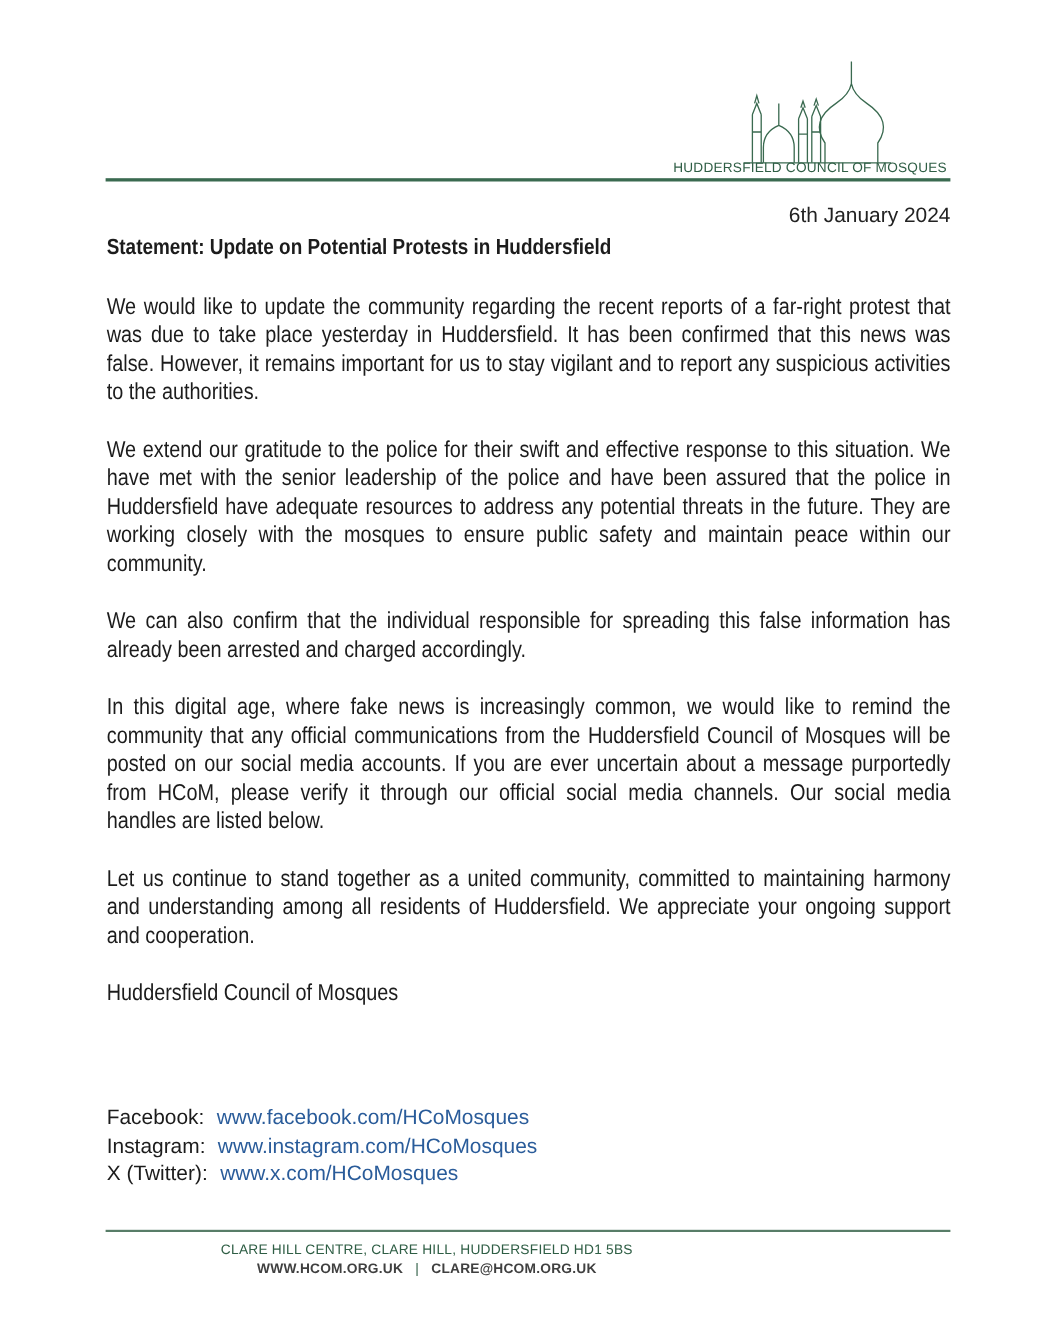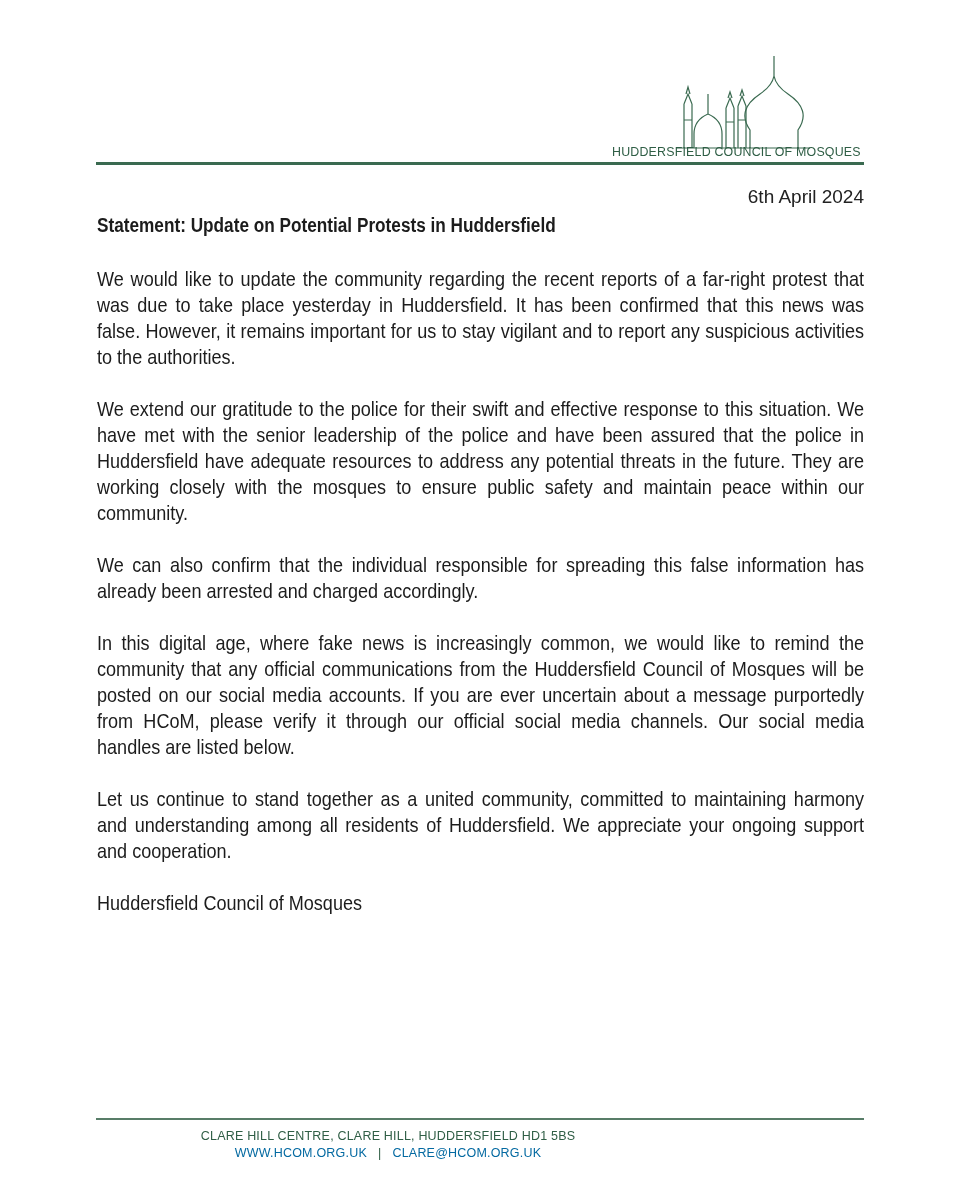--- a/index.html
+++ b/index.html
@@ -14,21 +14,21 @@
   .title { font-weight:bold; font-size:20px; line-height:26px; margin-bottom:28px; }
   .para { text-align:justify; margin:0 0 26px 0; }
   .para.last { text-align:left; }
   .signoff { margin-top:0; }
   .social { position:absolute; left:97px; top:1004px; width:600px; font-size:19px; line-height:25.5px; }
   .social-row { white-space:nowrap; }
   .social-label { color:#1c1c1c; }
   .social-link { color:#2a5c9a; text-decoration:none; margin-left:6px; }
   .foot-rule { position:absolute; left:96px; top:1118px; width:768px; height:2px; background:#587d68; }
   .footer { position:absolute; left:0; top:1128px; width:776px; text-align:center; color:#2f5e45; font-size:12.5px; line-height:17px; letter-spacing:0.2px; }
-  .footer a { color:#0369a1; text-decoration:none; }
+  .footer a { color:#404040; text-decoration:none;font-weight:bold; }
 </style>
 </head>
 <body>
 
 <div class="logo">
   <svg width="260" height="112" viewBox="0 0 260 112" fill="none" stroke="#3a6a50" stroke-width="1.2">
 
     <path d="M76 98 V54 M84 98 V54 M76 54 L80 44 L84 54 M78 44 L80 37 L82 44 M76 70 H84"></path>
 
     <path d="M86 98 V84 Q86 70 100 64 Q114 70 114 84 V98 M100 64 V44"></path>
@@ -37,35 +37,47 @@
     <path d="M130 98 V56 M138 98 V56 M130 56 L134 46 L138 56 M132 46 L134 40 L136 46 M130 70 H138"></path>
 
     <path d="M142 98 V80 Q128 60 152 44 Q164 36 166 26 Q168 36 180 44 Q204 60 190 80 V98 M166 26 V6"></path>
 
     <path d="M68 98 H202"></path>
   </svg>
 </div>
 <div class="org-name">HUDDERSFIELD COUNCIL OF MOSQUES</div>
 <div class="head-rule"></div>
 
-<div class="date">6th April 2024</div>
+<div class="date">6th January 2024</div>
 
 <div class="content">
   <div class="narrow">
     <div class="title">Statement: Update on Potential Protests in Huddersfield</div>
     <p class="para">We would like to update the community regarding the recent reports of a far-right protest that was due to take place yesterday in Huddersfield. It has been confirmed that this news was false. However, it remains important for us to stay vigilant and to report any suspicious activities to the authorities.</p>
     <p class="para">We extend our gratitude to the police for their swift and effective response to this situation. We have met with the senior leadership of the police and have been assured that the police in Huddersfield have adequate resources to address any potential threats in the future. They are working closely with the mosques to ensure public safety and maintain peace within our community.</p>
     <p class="para">We can also confirm that the individual responsible for spreading this false information has already been arrested and charged accordingly.</p>
     <p class="para">In this digital age, where fake news is increasingly common, we would like to remind the community that any official communications from the Huddersfield Council of Mosques will be posted on our social media accounts. If you are ever uncertain about a message purportedly from HCoM, please verify it through our official social media channels. Our social media handles are listed below.</p>
     <p class="para">Let us continue to stand together as a united community, committed to maintaining harmony and understanding among all residents of Huddersfield. We appreciate your ongoing support and cooperation.</p>
     <p class="para last signoff">Huddersfield Council of Mosques</p>
   </div>
 </div>
 
 <div class="social">
+  <div class="social-row">
+    <span class="social-label">Facebook:</span>
+    <a class="social-link">www.facebook.com/HCoMosques</a>
+  </div>
+  <div class="social-row">
+    <span class="social-label">Instagram:</span>
+    <a class="social-link">www.instagram.com/HCoMosques</a>
+  </div>
+  <div class="social-row">
+    <span class="social-label">X (Twitter):</span>
+    <a class="social-link">www.x.com/HCoMosques</a>
+  </div>
 </div>
 
 <div class="foot-rule"></div>
 <div class="footer">
   <div>CLARE HILL CENTRE, CLARE HILL, HUDDERSFIELD HD1 5BS</div>
   <div>
     <a>WWW.HCOM.ORG.UK</a>
     <span>&nbsp;&nbsp;<span>|</span>&nbsp;&nbsp;</span>
     <a>CLARE@HCOM.ORG.UK</a>
   </div>

